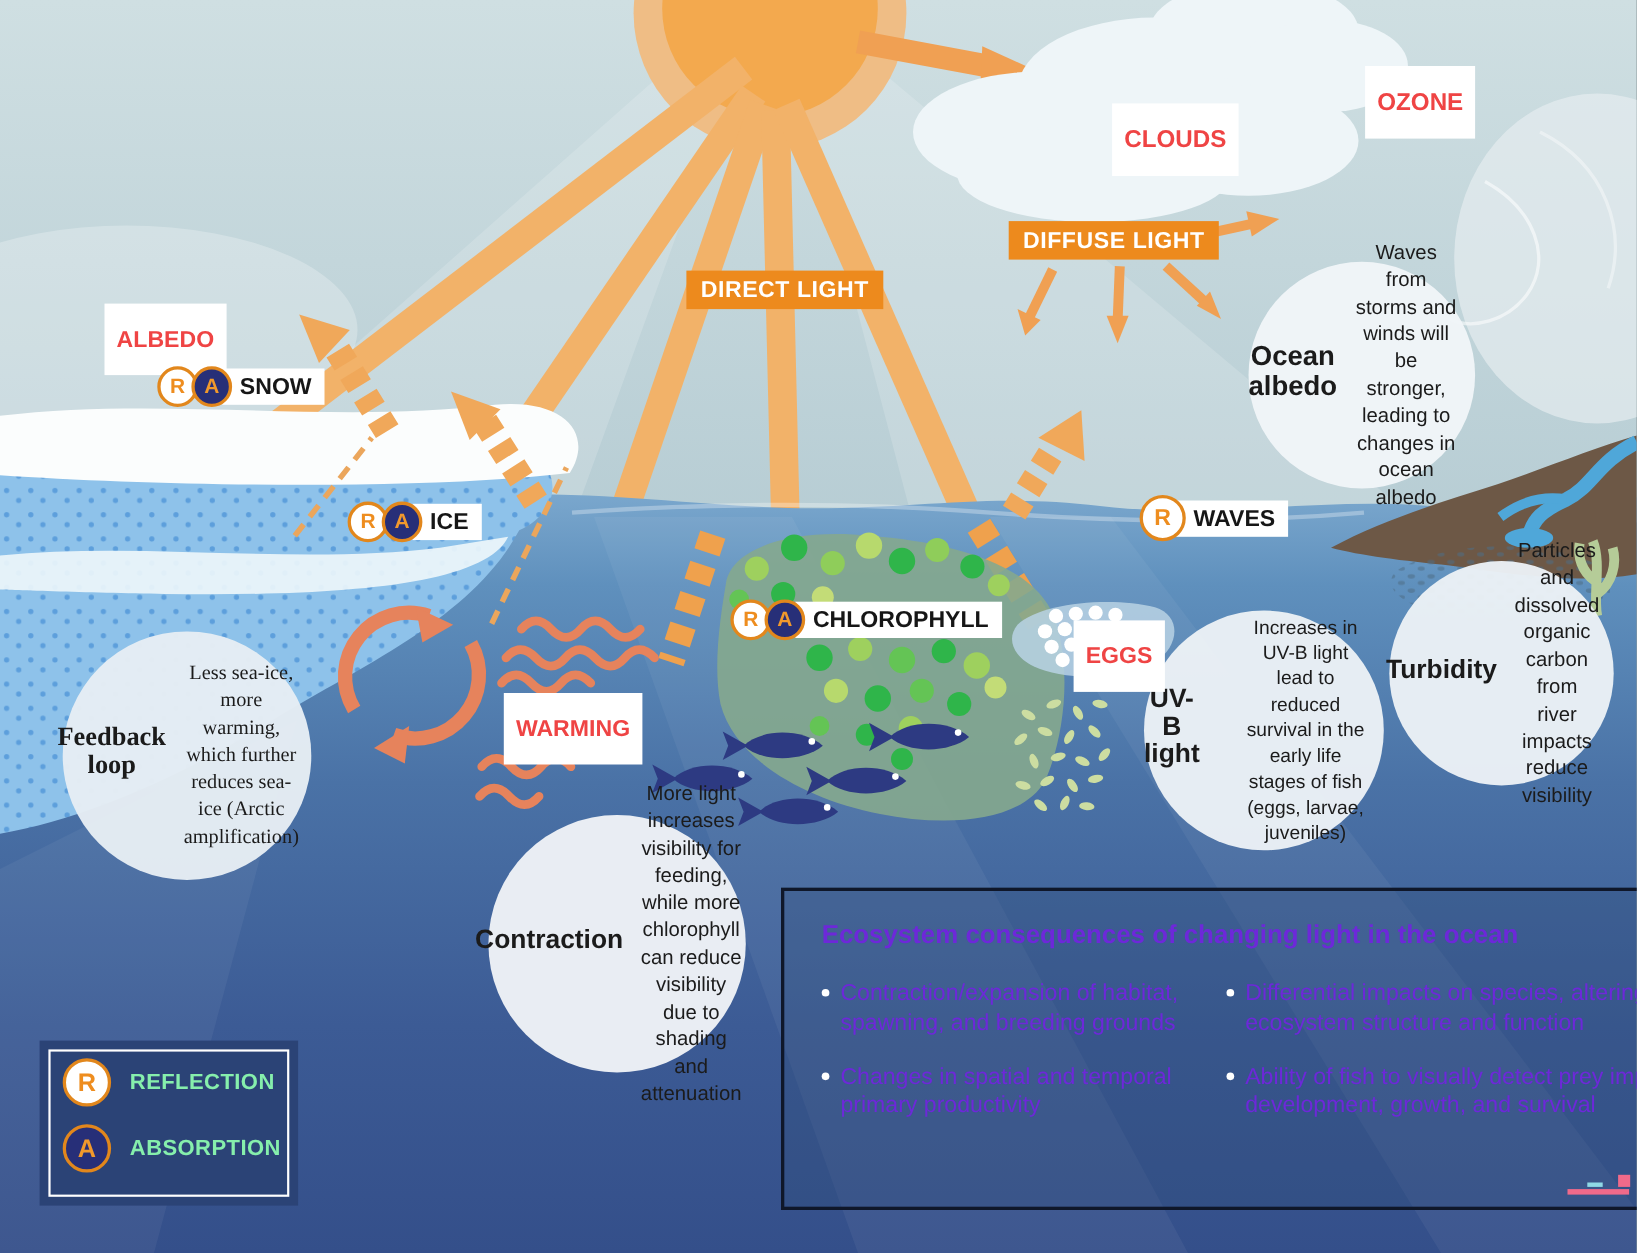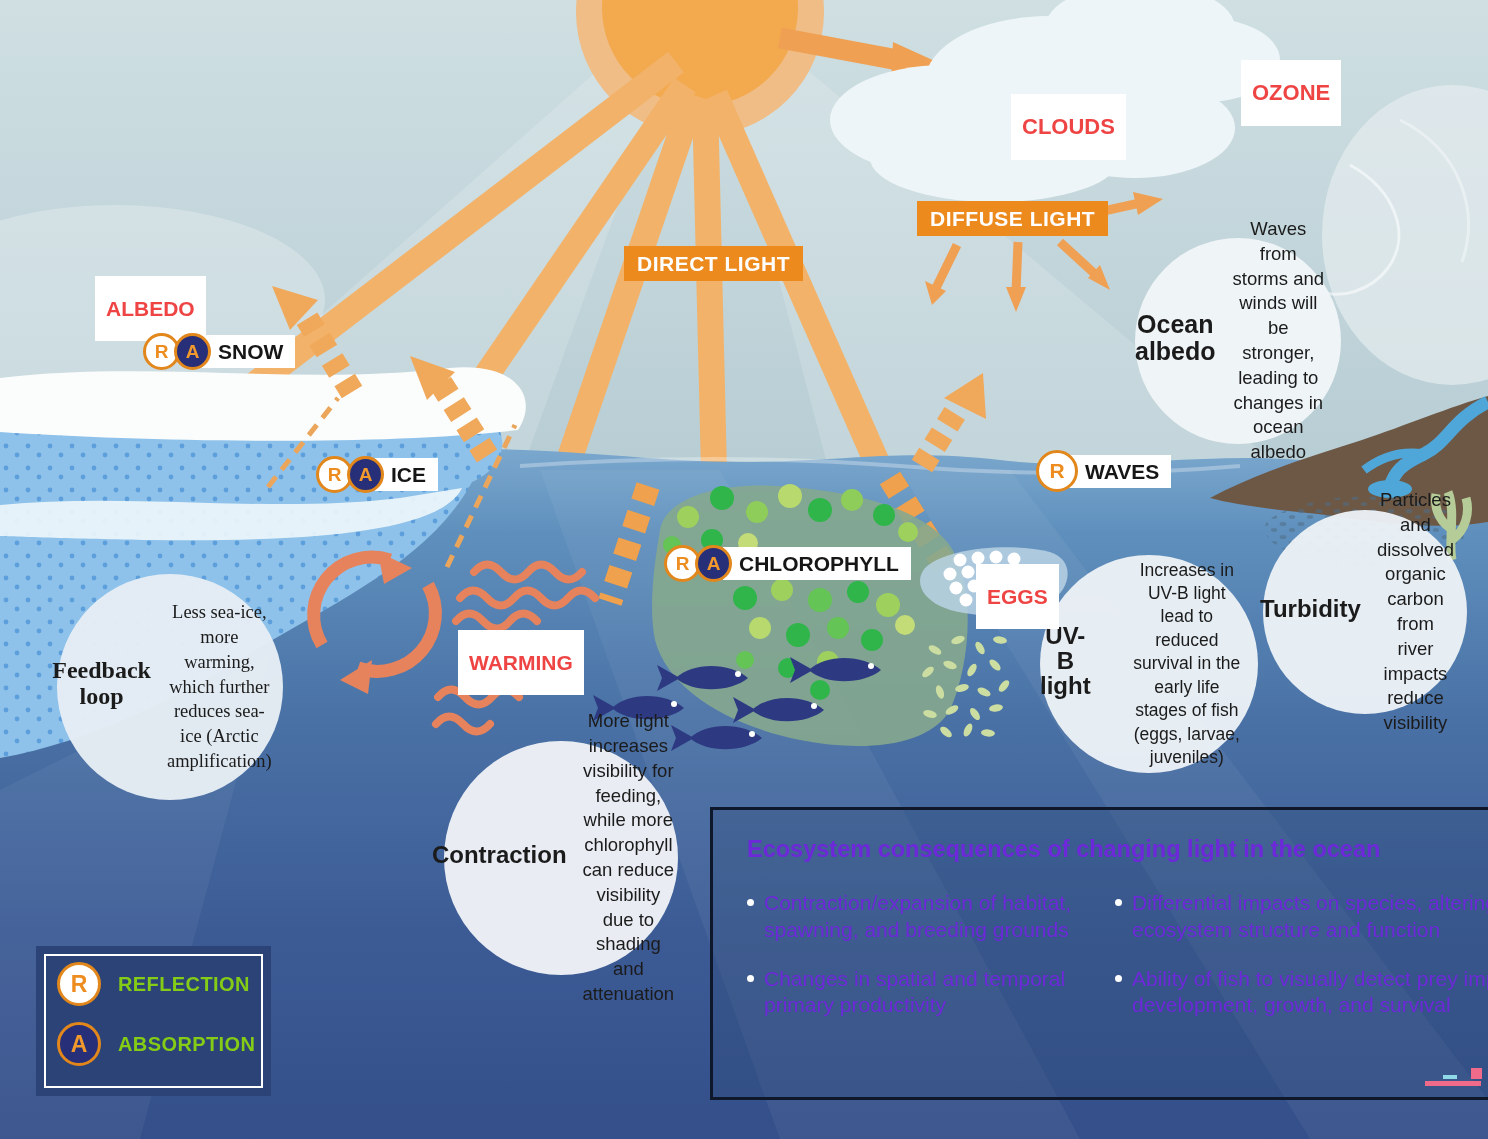--- a/index.html
+++ b/index.html
@@ -53,21 +53,21 @@
   .eco-item{display:flex;font-size:21px;line-height:1.28;}
   .eco-dot{flex:0 0 auto;width:7px;height:7px;border-radius:50%;background:#ffffff;margin:9px 10px 0 0;}
   
   #legend{
     position:absolute;left:36px;top:946px;width:235px;height:150px;box-sizing:border-box;
     background:#2b4376;z-index:3;
   }
   #legend .inner-frame{position:absolute;inset:8px;border:2.5px solid #ffffff;pointer-events:none;}
   .legend-row{display:flex;align-items:center;gap:17px;margin:16px 0 0 21px;}
   .legend-row:first-of-type{margin-top:17px;}
-  .legend-label{color:#84cc16;font-weight:bold;font-size:20px;letter-spacing:.4px;}
+  .legend-label{color:#86efac;font-weight:bold;font-size:20px;letter-spacing:.4px;}
   
   .artifact{position:absolute;z-index:9;}
 </style>
 </head>
 <body>
 
 <div id="stage">
 
   <svg id="scene" width="1488" height="1139" viewBox="0 0 1488 1139">
     <defs>

